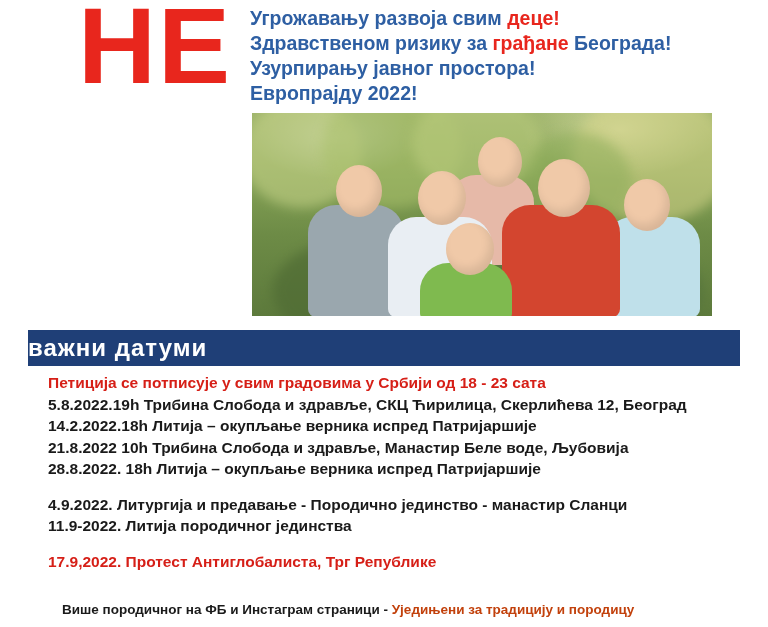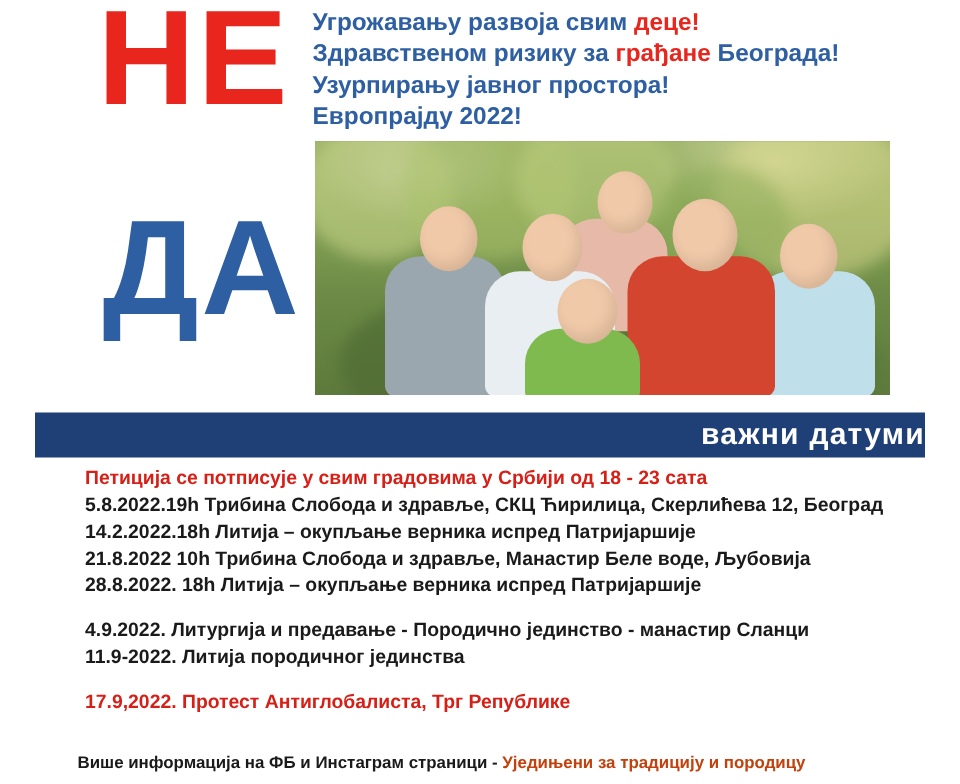--- a/index.html
+++ b/index.html
@@ -152,21 +152,21 @@
   
   .band {
     position: absolute;
     left: 28px;
     top: 330px;
     width: 712px;
     height: 36px;
     background: #1f3f77;
     display: flex;
     align-items: center;
-    justify-content: flex-end;
+    justify-content: flex-start;
   }
   .band-title {
     color: #ffffff;
     font-size: 24px;
     font-weight: bold;
     letter-spacing: 1px;
   }
 
   
   .dates {
@@ -174,21 +174,20 @@
     left: 48px;
     top: 372px;
     width: 700px;
   }
   .line {
     font-size: 15.5px;
     line-height: 21.5px;
     color: #1a1a1a;
     white-space: nowrap;
     font-weight: normal;
-    margin-left: 20px;
   }
   .line.red {
     color: #d61f17;
     font-weight: bold;
   }
   .line.bold {
     font-weight: bold;
   }
   .spacer { height: 14px; }
 
@@ -205,21 +204,20 @@
   .footer .red { color: #c2410c; }
 </style>
 </head>
 <body>
 
 <div class="poster">
 
   <div class="top">
 
     <div class="ne">НЕ</div>
-    <div class="da">ДА</div>
 
     <div class="slogans">
       <div class="slogan">
         <span>Угрожавању развоја свим </span><span class="red">деце!</span><span></span>
       </div>
       <div class="slogan">
         <span>Здравственом  ризику за </span><span class="red">грађане</span><span> Београда!</span>
       </div>
       <div class="slogan">
         <span>Узурпирању јавног простора!</span>
@@ -284,16 +282,16 @@
     <div class="line bold">21.8.2022 10h Трибина Слобода и здравље, Манастир Беле воде, Љубовија</div>
     <div class="line bold">28.8.2022. 18h  Литија – окупљање верника испред Патријаршије</div>
     <div class="spacer"></div>
     <div class="line bold">4.9.2022.   Литургија и предавање - Породично јединство - манастир Сланци</div>
     <div class="line bold">11.9-2022. Литија породичног јединства</div>
     <div class="spacer"></div>
     <div class="line red">17.9,2022.  Протест Антиглобалиста, Трг Републике</div>
   </div>
 
   <div class="footer">
-    <span>Више информација на ФБ и Инстаграм страници - </span><span class="red">Уједињени за традицију и породицу</span>
+    <span>Више породичног на ФБ и Инстаграм страници - </span><span class="red">Уједињени за традицију и породицу</span>
   </div>
 
 </div>
 
 </body></html>

